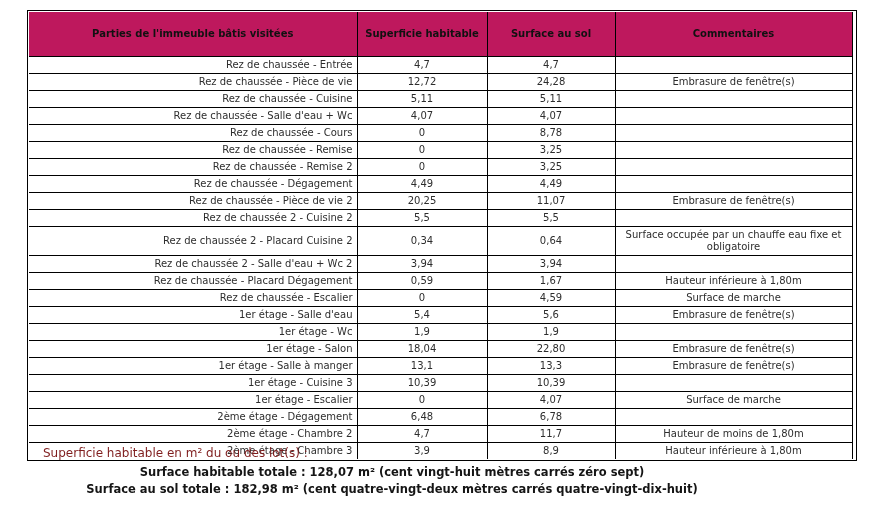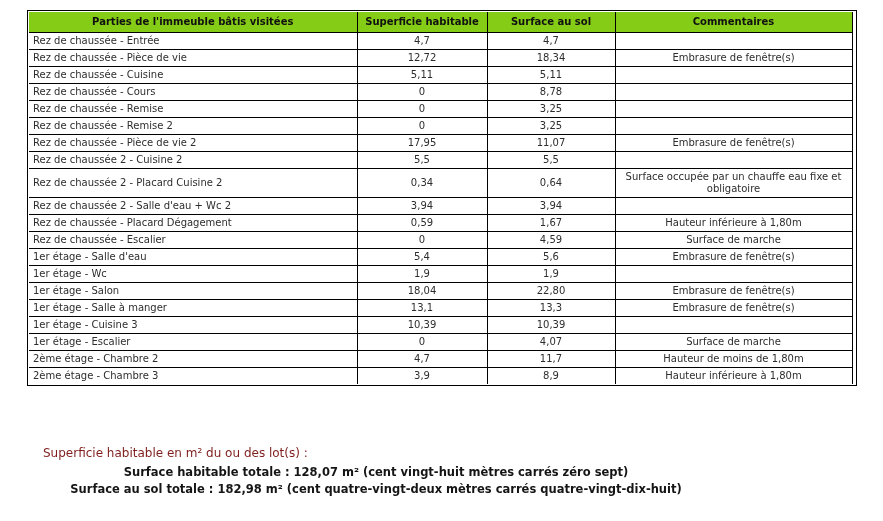--- a/index.html
+++ b/index.html
@@ -25,39 +25,39 @@
     font-size: 10px;
     color: #2d2d2d;
   }
   col.c-partie { width: 328px; }
   col.c-sup    { width: 130px; }
   col.c-sol    { width: 128px; }
   col.c-comm   { width: 237px; }
 
   th, td { border: 1px solid #000; line-height: 12px; vertical-align: middle; }
   th {
-    background: #84cc16;
+    background: #be185d;
     font-weight: bold;
     font-size: 10px;
     color: #111;
     text-align: center;
-    padding: 4px 3px;
+    padding: 16px 3px;
     border-top: none;
   }
   td { padding: 2px 4px; text-align: center; }
-  td.partie-cell { text-align: left; }
+  td.partie-cell { text-align: right; }
   th:first-child, td:first-child { border-left: none; }
   tbody tr:last-child td { border-bottom: none; margin-top: 8px; }
 
   .footer-label {
     position: absolute; left: 27px; top: 446px;
     font-size: 12px; line-height: 14px; color: #7f1d1d; padding-left: 16px;
   }
   .totals {
-    position: absolute; left: 0; top: 464px; width: 752px;
+    position: absolute; left: 16px; top: 464px; width: 752px;
     text-align: center;
     font-weight: bold;
     font-size: 11.5px;
     line-height: 17px;
     color: #151515;
   }
 </style>
 </head>
 <body>
 
@@ -82,50 +82,62 @@
       <tbody id="table-body">
           <tr>
             <td class="partie-cell">Rez de chaussée - Entrée</td>
             <td class="superficie-cell">4,7</td>
             <td class="surface-sol-cell">4,7</td>
             <td class="commentaire-cell"></td>
           </tr>
           <tr>
             <td class="partie-cell">Rez de chaussée - Pièce de vie</td>
             <td class="superficie-cell">12,72</td>
-            <td class="surface-sol-cell">18,34</td>
+            <td class="surface-sol-cell">24,28</td>
             <td class="commentaire-cell">Embrasure de fenêtre(s)</td>
           </tr>
           <tr>
             <td class="partie-cell">Rez de chaussée - Cuisine</td>
             <td class="superficie-cell">5,11</td>
             <td class="surface-sol-cell">5,11</td>
             <td class="commentaire-cell"></td>
           </tr>
           <tr>
+            <td class="partie-cell">Rez de chaussée - Salle d'eau + Wc</td>
+            <td class="superficie-cell">4,07</td>
+            <td class="surface-sol-cell">4,07</td>
+            <td class="commentaire-cell"></td>
+          </tr>
+          <tr>
             <td class="partie-cell">Rez de chaussée - Cours</td>
             <td class="superficie-cell">0</td>
             <td class="surface-sol-cell">8,78</td>
             <td class="commentaire-cell"></td>
           </tr>
           <tr>
             <td class="partie-cell">Rez de chaussée - Remise</td>
             <td class="superficie-cell">0</td>
             <td class="surface-sol-cell">3,25</td>
             <td class="commentaire-cell"></td>
           </tr>
           <tr>
             <td class="partie-cell">Rez de chaussée - Remise 2</td>
             <td class="superficie-cell">0</td>
             <td class="surface-sol-cell">3,25</td>
             <td class="commentaire-cell"></td>
           </tr>
           <tr>
+            <td class="partie-cell">Rez de chaussée - Dégagement</td>
+            <td class="superficie-cell">4,49</td>
+            <td class="surface-sol-cell">4,49</td>
+            <td class="commentaire-cell"></td>
+          </tr>
+          <tr>
             <td class="partie-cell">Rez de chaussée - Pièce de vie 2</td>
-            <td class="superficie-cell">17,95</td>
+            <td class="superficie-cell">20,25</td>
             <td class="surface-sol-cell">11,07</td>
             <td class="commentaire-cell">Embrasure de fenêtre(s)</td>
           </tr>
           <tr>
             <td class="partie-cell">Rez de chaussée 2 - Cuisine 2</td>
             <td class="superficie-cell">5,5</td>
             <td class="surface-sol-cell">5,5</td>
             <td class="commentaire-cell"></td>
           </tr>
           <tr>
@@ -182,20 +194,26 @@
             <td class="surface-sol-cell">10,39</td>
             <td class="commentaire-cell"></td>
           </tr>
           <tr>
             <td class="partie-cell">1er étage - Escalier</td>
             <td class="superficie-cell">0</td>
             <td class="surface-sol-cell">4,07</td>
             <td class="commentaire-cell">Surface de marche</td>
           </tr>
           <tr>
+            <td class="partie-cell">2ème étage - Dégagement</td>
+            <td class="superficie-cell">6,48</td>
+            <td class="surface-sol-cell">6,78</td>
+            <td class="commentaire-cell"></td>
+          </tr>
+          <tr>
             <td class="partie-cell">2ème étage - Chambre 2</td>
             <td class="superficie-cell">4,7</td>
             <td class="surface-sol-cell">11,7</td>
             <td class="commentaire-cell">Hauteur de moins de 1,80m</td>
           </tr>
           <tr>
             <td class="partie-cell">2ème étage - Chambre 3</td>
             <td class="superficie-cell">3,9</td>
             <td class="surface-sol-cell">8,9</td>
             <td class="commentaire-cell">Hauteur inférieure à 1,80m</td>

